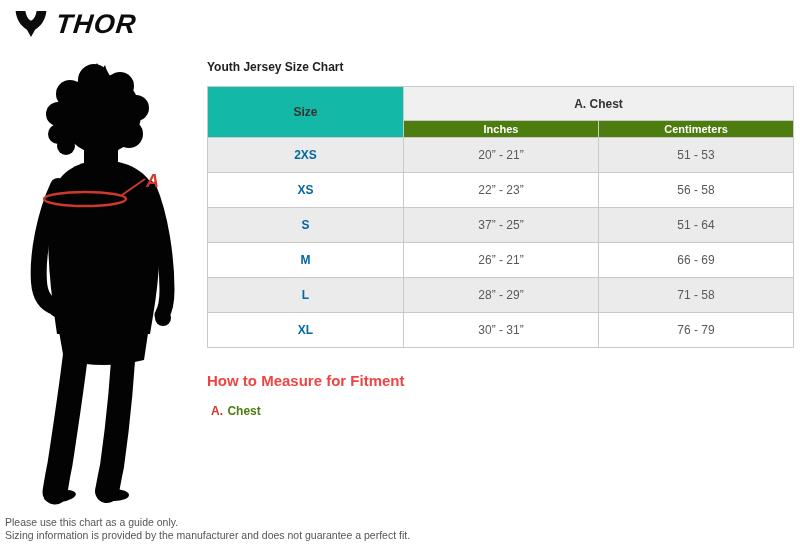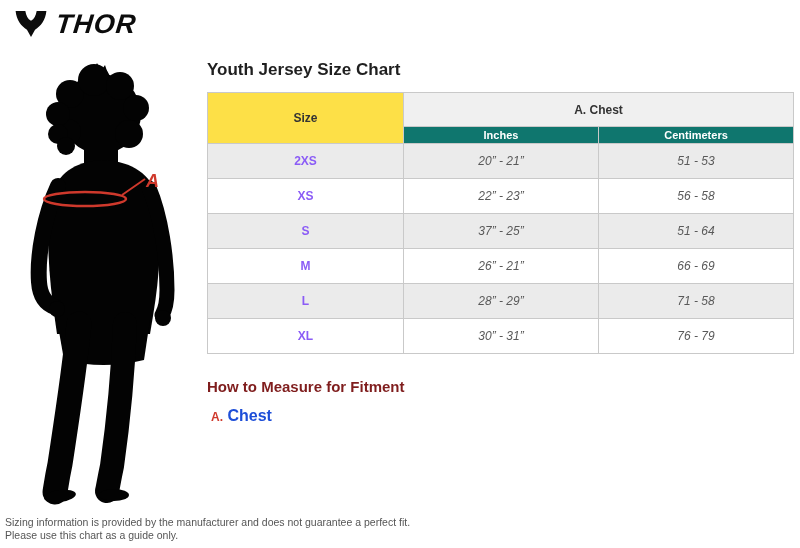--- a/index.html
+++ b/index.html
@@ -11,38 +11,38 @@
   .logo { position: absolute; left: 14px; top: 8px; display: flex; align-items: center; gap: 8px; }
   .logo-icon { width: 34px; height: 32px; }
   .wordmark { font-size: 27px; font-weight: bold; font-style: italic; letter-spacing: 1px;
     color: #0c0c0c; transform: skewX(-6deg); line-height: 32px; }
 
   
   .figure { position: absolute; left: 8px; top: 62px; width: 190px; height: 445px; }
 
   
   .content { position: absolute; left: 207px; top: 60px; width: 586px; }
-  .chart-title { font-size: 17px; font-weight: bold; color: #1f1f1f; margin-bottom: 12px; }
+  .chart-title { font-size: 12px; font-weight: bold; color: #1f1f1f; margin-bottom: 12px; }
 
   table.size-chart { width: 586px; border-collapse: collapse; table-layout: fixed; }
   table.size-chart th, table.size-chart td { border: 1px solid #c9c9c9; text-align: center; }
-  .th-size { background: #fde047; font-size: 12px; font-weight: bold; color: #333; }
+  .th-size { background: #14b8a6; font-size: 12px; font-weight: bold; color: #333; }
   .th-group { background: #f0f0f0; font-size: 12px; font-weight: bold; color: #333; height: 34px; }
-  .th-black { background: #0f766e; color: #fff; font-size: 11px; font-weight: bold; height: 17px;
+  .th-black { background: #4d7c0f; color: #fff; font-size: 11px; font-weight: bold; height: 17px;
     border-color: #0b0b0b #c9c9c9; }
   tr.data-row { height: 35px; }
   tr.data-row.alt { background: #ebebeb; }
-  td.size-cell { font-size: 12px; font-weight: bold; color: #8b5cf6; }
-  td.val-cell { font-size: 12px; color: #595959; font-style: italic; }
+  td.size-cell { font-size: 12px; font-weight: bold; color: #0369a1; }
+  td.val-cell { font-size: 12px; color: #595959; }
 
   .measure-section { margin-top: 24px; }
-  .measure-title { font-size: 15px; font-weight: bold; color: #7f1d1d; }
+  .measure-title { font-size: 15px; font-weight: bold; color: #ef4444; }
   .measure-item { margin-top: 12px; padding-left: 4px; }
   .measure-key { font-size: 12px; font-weight: bold; color: #cf392c; }
-  .measure-label { font-size: 16px; font-weight: bold; color: #1d4ed8; }
+  .measure-label { font-size: 12px; font-weight: bold; color: #4d7c0f; }
   .measure-desc { font-size: 10.5px; color: #4a4a4a; margin-top: 2px; }
 
   
   .disclaimer { position: absolute; left: 5px; top: 516px; font-size: 10.5px; color: #555;
     line-height: 13px; }
 </style>
 </head>
 <body>
 
 <div class="page">
@@ -156,17 +156,17 @@
         <div>
           <span class="measure-key">A.</span>
           <span class="measure-label">Chest</span>
         </div>
       </div>
     </div>
 
   </div>
 
   <div class="disclaimer">
+    <div>Please use this chart as a guide only.</div>
     <div>Sizing information is provided by the manufacturer and does not guarantee a perfect fit.</div>
-    <div>Please use this chart as a guide only.</div>
   </div>
 
 </div>
 
 </body></html>

